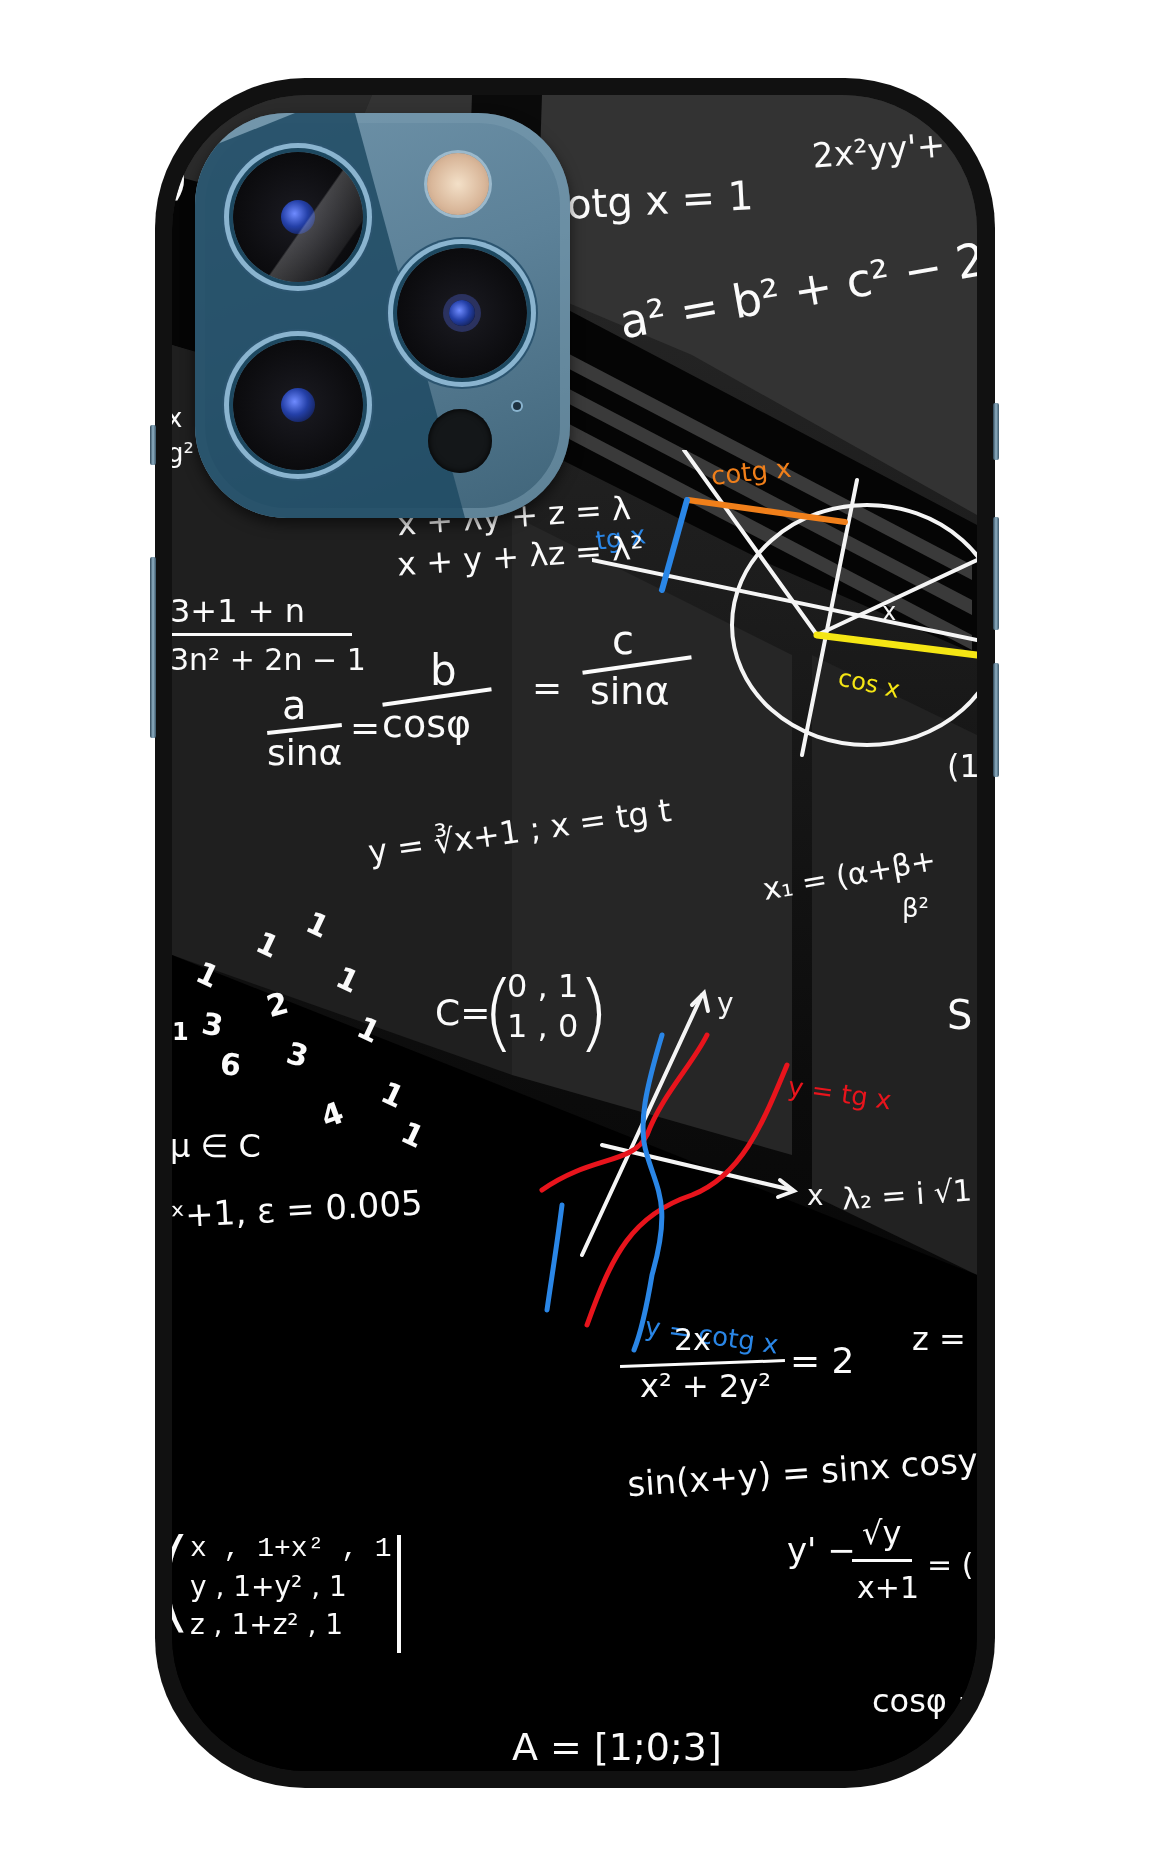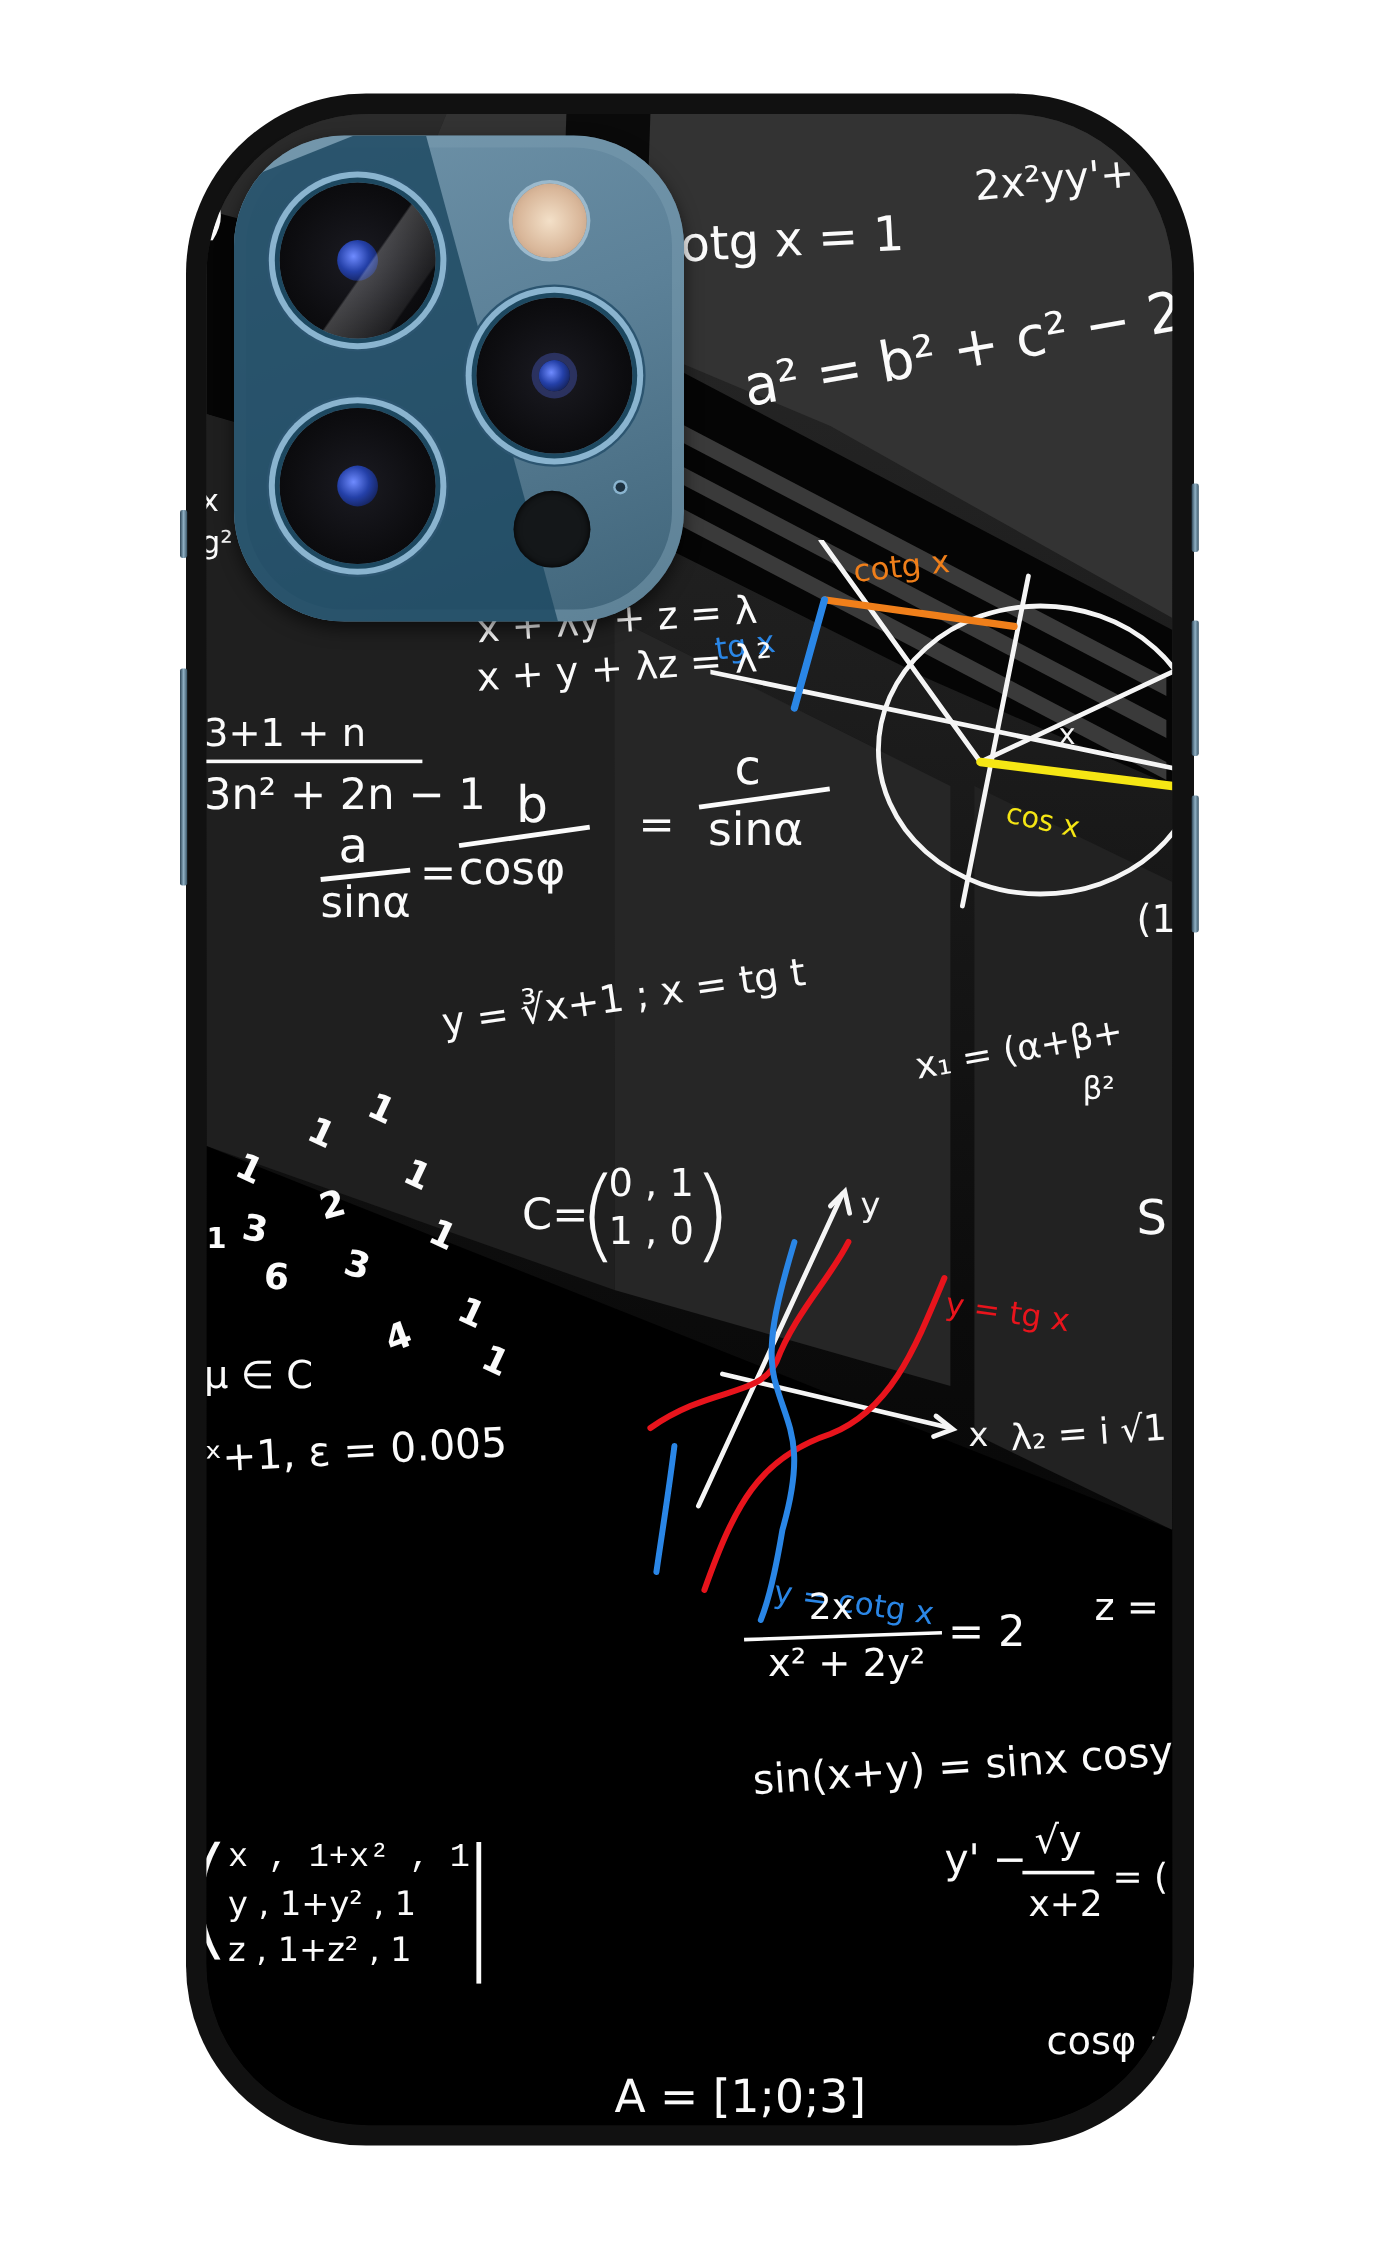--- a/index.html
+++ b/index.html
@@ -116,21 +116,21 @@
   <div class="f" style="left:395px;top:85px;font-size:40px;transform:rotate(-3deg);">otg x = 1</div>
   <div class="f" style="left:640px;top:38px;font-size:34px;transform:rotate(-5deg);">2x²yy'+</div>
   <div class="f" style="left:445px;top:170px;font-size:46px;transform:rotate(-10deg);">a² = b² + c² − 2b</div>
   <div class="f" style="left:-2px;top:60px;font-size:46px;">)</div>
   <div class="f" style="left:-5px;top:310px;font-size:26px;">x</div>
   <div class="f" style="left:-5px;top:345px;font-size:26px;">g²</div>
   <div class="f" style="left:225px;top:405px;font-size:32px;transform:rotate(-4deg);">x + λy + z = λ</div>
   <div class="f" style="left:225px;top:445px;font-size:32px;transform:rotate(-4deg);">x + y + λz = λ²</div>
   <div class="f" style="left:-2px;top:500px;font-size:32px;">3+1 + n</div>
   <div style="position:absolute;left:-5px;top:538px;width:185px;height:3px;background:#fbfbfb;"></div>
-  <div class="f" style="left:-2px;top:550px;font-size:36px;text-align:center;">3n² + 2n − 1</div>
+  <div class="f" style="left:-2px;top:550px;font-size:30px;text-align:center;">3n² + 2n − 1</div>
 
   <div class="f" style="left:110px;top:590px;font-size:40px;">a</div>
   <div style="position:absolute;left:95px;top:632px;width:75px;height:4px;background:#fbfbfb;transform:rotate(-6deg);"></div>
   <div class="f" style="left:95px;top:640px;font-size:36px;">sinα</div>
   <div class="f" style="left:178px;top:615px;font-size:36px;">=</div>
   <div class="f" style="left:258px;top:555px;font-size:42px;">b</div>
   <div style="position:absolute;left:210px;top:600px;width:110px;height:4px;background:#fbfbfb;transform:rotate(-8deg);"></div>
   <div class="f" style="left:210px;top:610px;font-size:38px;">cosφ</div>
   <div class="f" style="left:360px;top:575px;font-size:36px;">=</div>
   <div class="f" style="left:440px;top:525px;font-size:40px;">c</div>
@@ -177,21 +177,21 @@
 
   <div class="f" style="left:-20px;top:1430px;font-size:110px;font-weight:200;">(</div>
   <div class="f" style="left:18px;top:1440px;font-size:28px;font-family:Liberation Mono, monospace;">x , 1+x² , 1</div>
   <div class="f" style="left:18px;top:1478px;font-size:28px;">y , 1+y² , 1</div>
   <div class="f" style="left:18px;top:1516px;font-size:28px;">z , 1+z² , 1</div>
   <div style="position:absolute;left:225px;top:1440px;width:4px;height:118px;background:#fbfbfb;"></div>
 
   <div class="f" style="left:615px;top:1438px;font-size:34px;">y' −</div>
   <div class="f" style="left:690px;top:1422px;font-size:32px;">√y</div>
   <div style="position:absolute;left:680px;top:1464px;width:60px;height:3px;background:#fbfbfb;"></div>
-  <div class="f" style="left:685px;top:1478px;font-size:30px;">x+2</div>
+  <div class="f" style="left:685px;top:1478px;font-size:30px;">x+1</div>
   <div class="f" style="left:755px;top:1455px;font-size:30px;">= (</div>
 
   <div class="f" style="left:340px;top:1585px;font-size:38px;margin-top:48px;">A = [1;0;3]</div>
   <div class="f" style="left:700px;top:1590px;font-size:32px;">cosφ =</div>
 </div>
 
 <div class="camera">
   <svg class="diag" viewBox="0 0 375 405" preserveAspectRatio="none">
     <polygon points="0,40 100,0 160,0 270,405 0,405" fill="#1f4a63" opacity="0.85"></polygon>
   </svg>

